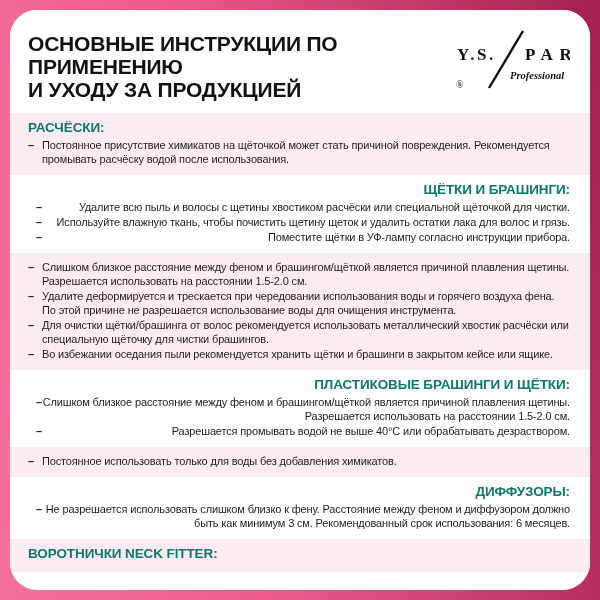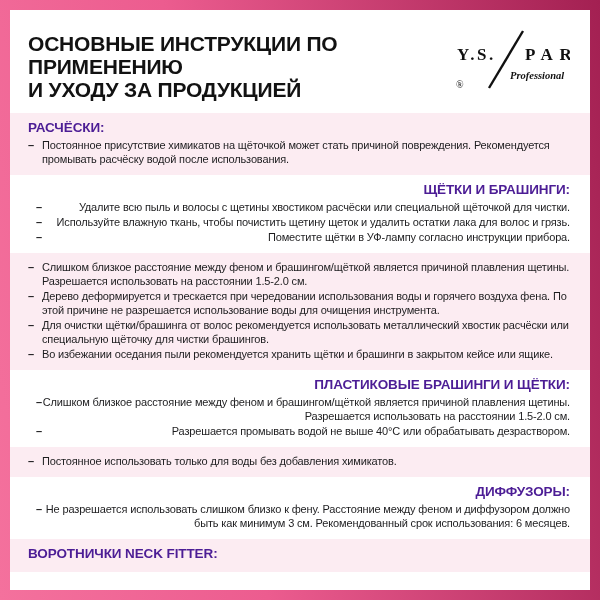--- a/index.html
+++ b/index.html
@@ -8,39 +8,39 @@
     font-family:"Liberation Sans",sans-serif;
     -webkit-font-smoothing:antialiased;
   }
   .sheet{
     position:relative;width:600px;height:600px;box-sizing:border-box;
     padding:10px;
     background:linear-gradient(80deg,#f4719d 0%,#ec5c8f 38%,#a32052 100%);
   }
   .inner{
     background:#ffffff;height:100%;box-sizing:border-box;
-    display:flex;flex-direction:column;overflow:hidden;
+    display:flex;flex-direction:column;overflow:hidden;border-radius:27px;
   }
   
   .masthead{
     display:flex;justify-content:space-between;align-items:flex-start;
     padding:20px 14px 12px 18px;background:#ffffff;flex:0 0 auto;
   }
   .title{
     font-size:21px;line-height:1.1;font-weight:bold;color:#121212;
     letter-spacing:-0.2px;margin:2px 0 0 0;
   }
   .logo{flex:0 0 auto;margin:0 6px 0 8px;}
   
   .section{padding:7px 20px 8px 18px;flex:0 0 auto;}
   .section.tone-pink{background:#fcecf2;}
   .section.tone-white{background:#ffffff;text-align:right;}
   .section:last-child{flex:1 1 auto;}
   .section-title{
-    font-size:13.5px;font-weight:bold;color:#4c1d95;
+    font-size:13.5px;font-weight:bold;color:#0f766e;
     letter-spacing:-0.1px;margin:0 0 3px 0;
   }
   .item{
     display:flex;align-items:flex-start;
     font-size:11px;line-height:14px;color:#1d1d1f;
     letter-spacing:-0.15px;margin:0 0 1px 0;
   }
   .dash{flex:0 0 14px;font-weight:bold;color:#1d1d1f;}
   .item-text{flex:1 1 auto;}
   .logo svg text{font-family:"Liberation Serif",serif;}
@@ -100,21 +100,21 @@
 
   <div class="section tone-pink">
     <div class="items">
   <div class="item">
     <span class="dash">–</span>
     <span class="item-text">Слишком близкое расстояние между феном и брашингом/щёткой является причиной плавления щетины. Разрешается использовать на расстоянии 1.5-2.0 см.</span>
   </div>
 
   <div class="item">
     <span class="dash">–</span>
-    <span class="item-text">Дерево деформируется и трескается при чередовании использования воды и горячего воздуха фена. По этой причине не разрешается использование воды для очищения инструмента.</span>
+    <span class="item-text">Удалите деформируется и трескается при чередовании использования воды и горячего воздуха фена. По этой причине не разрешается использование воды для очищения инструмента.</span>
   </div>
 
   <div class="item">
     <span class="dash">–</span>
     <span class="item-text">Для очистки щётки/брашинга от волос рекомендуется использовать металлический хвостик расчёски или специальную щёточку для чистки брашингов.</span>
   </div>
 
   <div class="item">
     <span class="dash">–</span>
     <span class="item-text">Во избежании оседания пыли рекомендуется хранить щётки и брашинги в закрытом кейсе или ящике.</span>

